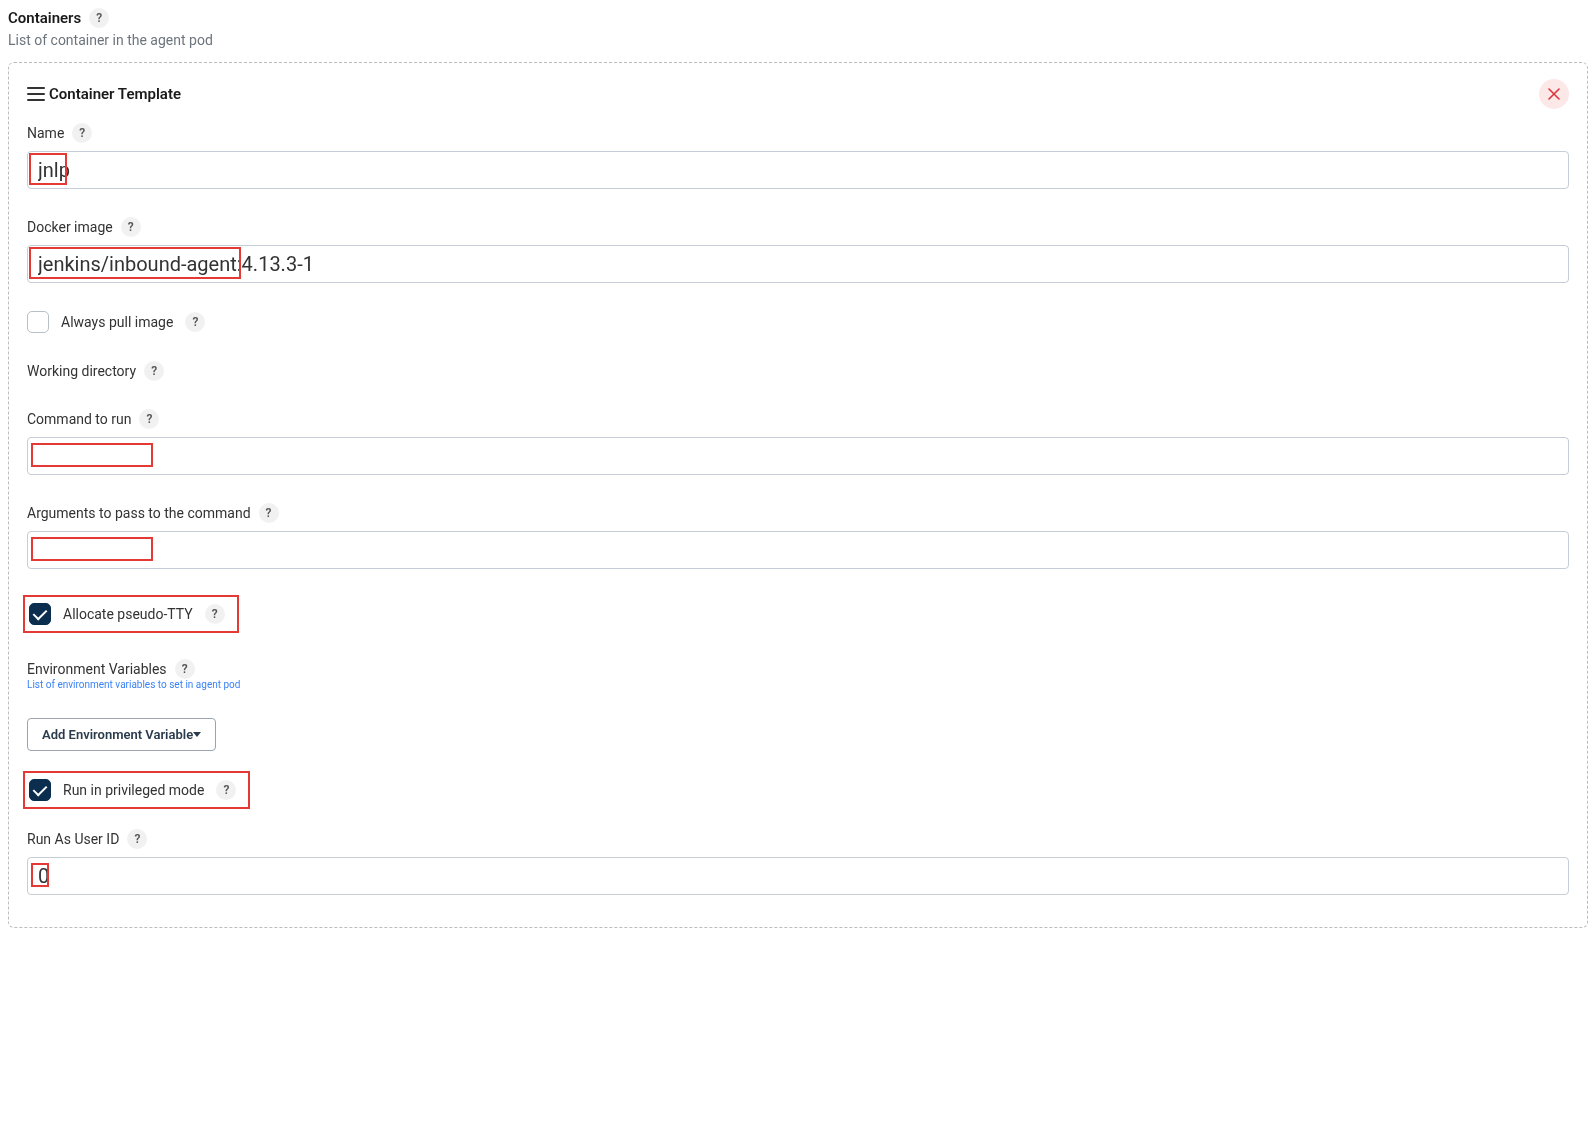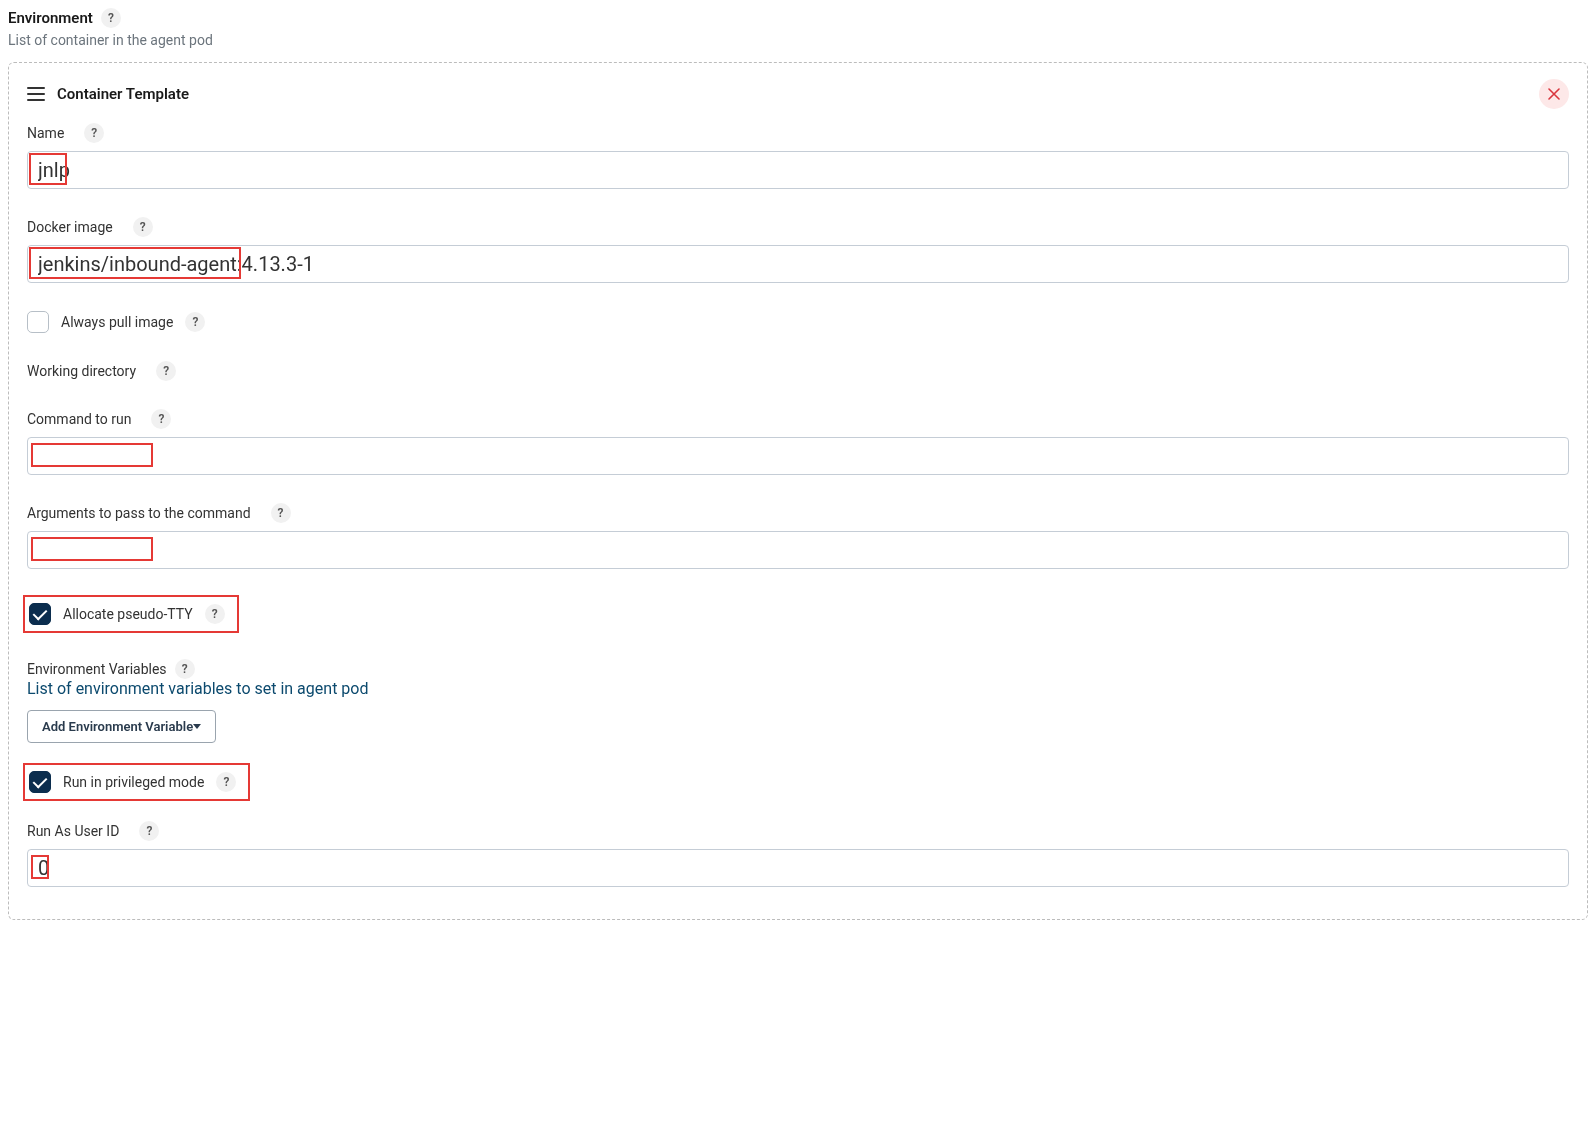--- a/index.html
+++ b/index.html
@@ -40,21 +40,21 @@
     cursor: pointer;
   }
   .dashed-panel {
     border: 1.5px dashed #bcbcbc;
     border-radius: 6px;
     padding: 16px 18px 20px 18px;
   }
   .panel-header {
     display: flex;
     align-items: center;
-    gap: 12px;
+    gap: 4px;
     margin-bottom: 14px;
   }
   .drag-icon {
     width: 18px;
     height: 14px;
     display: flex;
     flex-direction: column;
     justify-content: space-between;
     cursor: grab;
   }
@@ -82,21 +82,21 @@
     color: #d9363e;
     font-size: 14px;
     font-weight: 400;
   }
   .field {
     margin-bottom: 28px;
   }
   .field-label {
     display: flex;
     align-items: center;
-    gap: 20px;
+    gap: 8px;
     font-size: 14px;
     color: #333;
     margin-bottom: 8px;
     font-weight: 400;
   }
   .text-input {
     width: 100%;
     height: 38px;
     border: 1px solid #c5cdd6;
     border-radius: 4px;
@@ -149,23 +149,23 @@
   }
   .subsection-title {
     font-size: 14px;
     color: #333;
     display: flex;
     align-items: center;
     gap: 8px;
     margin-bottom: 0;
   }
   .subsection-desc {
-    color: #0c4a6e;
-    font-size: 16px;
-    margin-bottom: 12px;
+    color: #3b82f6;
+    font-size: 10px;
+    margin-bottom: 28px;
   }
   .dropdown-btn {
     border: 1px solid #9aa4ae;
     background: #fff;
     border-radius: 4px;
     padding: 8px 14px;
     font-size: 13px;
     font-weight: 600;
     color: #2a3b4d;
     display: inline-flex;
@@ -181,21 +181,21 @@
   }
   .boxed {
     position: relative;
     display: inline-block;
   }
 </style>
 </head>
 <body>
 
 <div class="section-title">
-  <span>Environment</span>
+  <span>Containers</span>
   <span class="help-icon">?</span>
 </div>
 <div class="section-desc">List of container in the agent pod</div>
 
 <div class="dashed-panel">
 
   <div class="panel-header">
     <div class="drag-icon">
       <span></span>
         <span></span>

